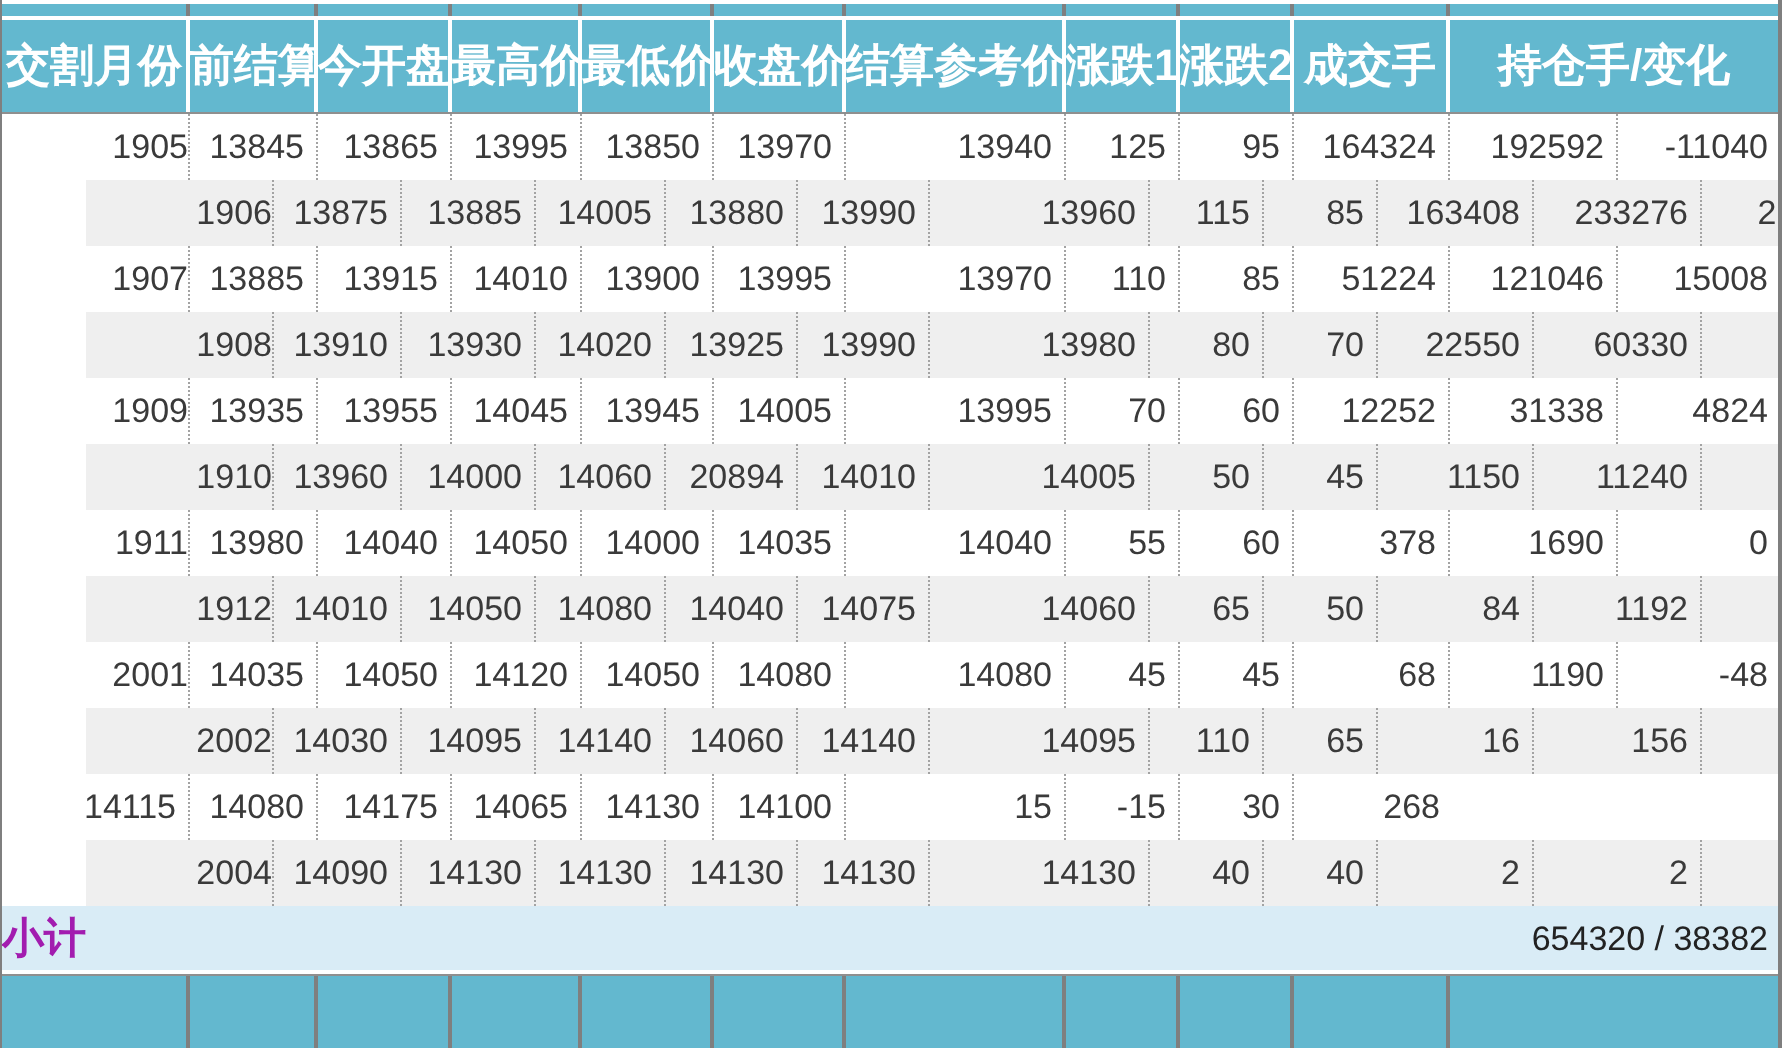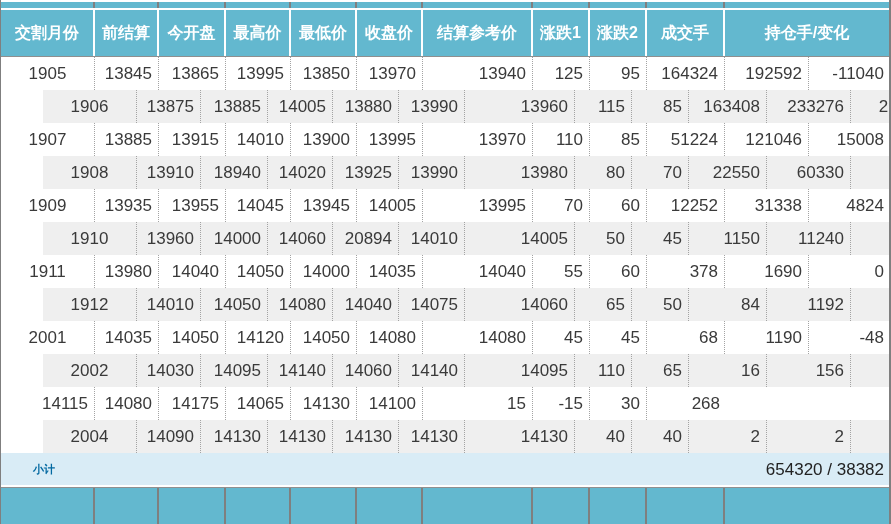--- a/index.html
+++ b/index.html
@@ -27,49 +27,49 @@
   }
   .span2{grid-column:span 2;}
 
   .top-sliver{height:10px;border-top:2px solid #fff;border-bottom:2px solid #fff;flex:none;}
   .sliver-cell{background:var(--header-teal);border-right:2px solid var(--border-gray);}
   .sliver-cell:last-child{border-right:none;}
 
   .header-row{height:47px;border-bottom:1px solid #8f8f8f;flex:none;}
   .header-cell{
     background:var(--header-teal);color:var(--header-text);
-    font-weight:bold;font-size:16px;text-align:center;line-height:46px;
+    font-weight:bold;font-size:22px;text-align:center;line-height:46px;
     border-right:2px solid #fff;overflow:hidden;white-space:nowrap;
   }
   .header-cell:last-child{border-right:none;}
 
   .product-row{
     height:28px;background:var(--product-yellow);
     border-bottom:1px solid #9a9a9a;flex:none;
     font-weight:bold;font-size:17px;color:#111;line-height:27px;padding-left:3px;
   }
 
   .table-body{flex:none;}
   .data-row{height:33px;background:#fff;}
   .data-row.even{background:var(--alt-row-gray);margin-left:42px;}
   .data-cell{
     font-size:17px;color:var(--data-text);line-height:33px;
     text-align:right;padding-right:6px;
     border-right:1px dotted var(--dotted-line);
     overflow:hidden;white-space:nowrap;
   }
   .data-cell:last-child{border-right:none;padding-right:5px;}
-  .data-cell.month{text-align:center;padding-right:0;}
+  .data-cell.month{padding-right:0;}
 
   .subtotal-row{
     height:34px;background:var(--subtotal-blue);
     font-size:17px;color:#222;line-height:33px;
     border-bottom:2px solid #fff;flex:none;
   }
-  .subtotal-label{grid-column:1 / span 2;font-weight:bold;font-size:11px;padding-left:32px;color:#0369a1;}
+  .subtotal-label{grid-column:1 / span 2;font-weight:bold;font-size:21px;color:#a21caf;}
   .subtotal-spacer{grid-column:3 / span 7;}
   .subtotal-volume{grid-column:10;text-align:right;padding-right:6px;margin-top:24px;}
   .subtotal-oi{grid-column:11 / span 2;text-align:right;padding-right:5px;}
 
   .bottom-sliver{flex:1;border-top:1px solid #8f8f8f;min-height:7px;}
 </style>
 </head>
 <body>
 
 <div class="screen">
@@ -142,21 +142,21 @@
         <div class="data-cell">13970</div>
         <div class="data-cell">110</div>
         <div class="data-cell">85</div>
         <div class="data-cell">51224</div>
         <div class="data-cell">121046</div>
         <div class="data-cell">15008</div>
       </div>
       <div class="data-row grid12 even">
         <div class="data-cell month">1908</div>
         <div class="data-cell">13910</div>
-        <div class="data-cell">18940</div>
+        <div class="data-cell">13930</div>
         <div class="data-cell">14020</div>
         <div class="data-cell">13925</div>
         <div class="data-cell">13990</div>
         <div class="data-cell">13980</div>
         <div class="data-cell">80</div>
         <div class="data-cell">70</div>
         <div class="data-cell">22550</div>
         <div class="data-cell">60330</div>
         <div class="data-cell">7472</div>
       </div>

